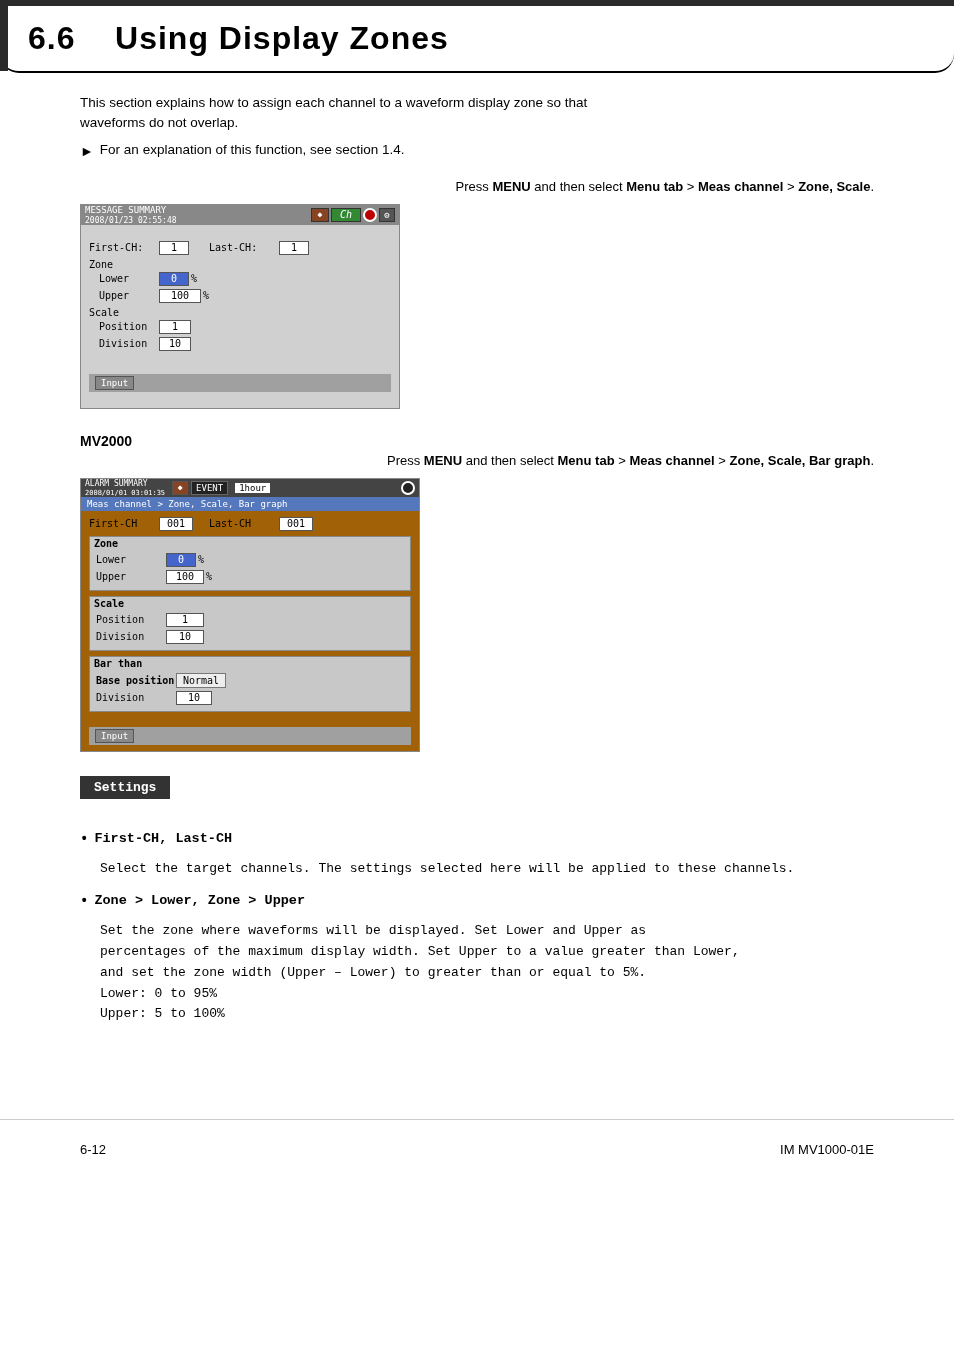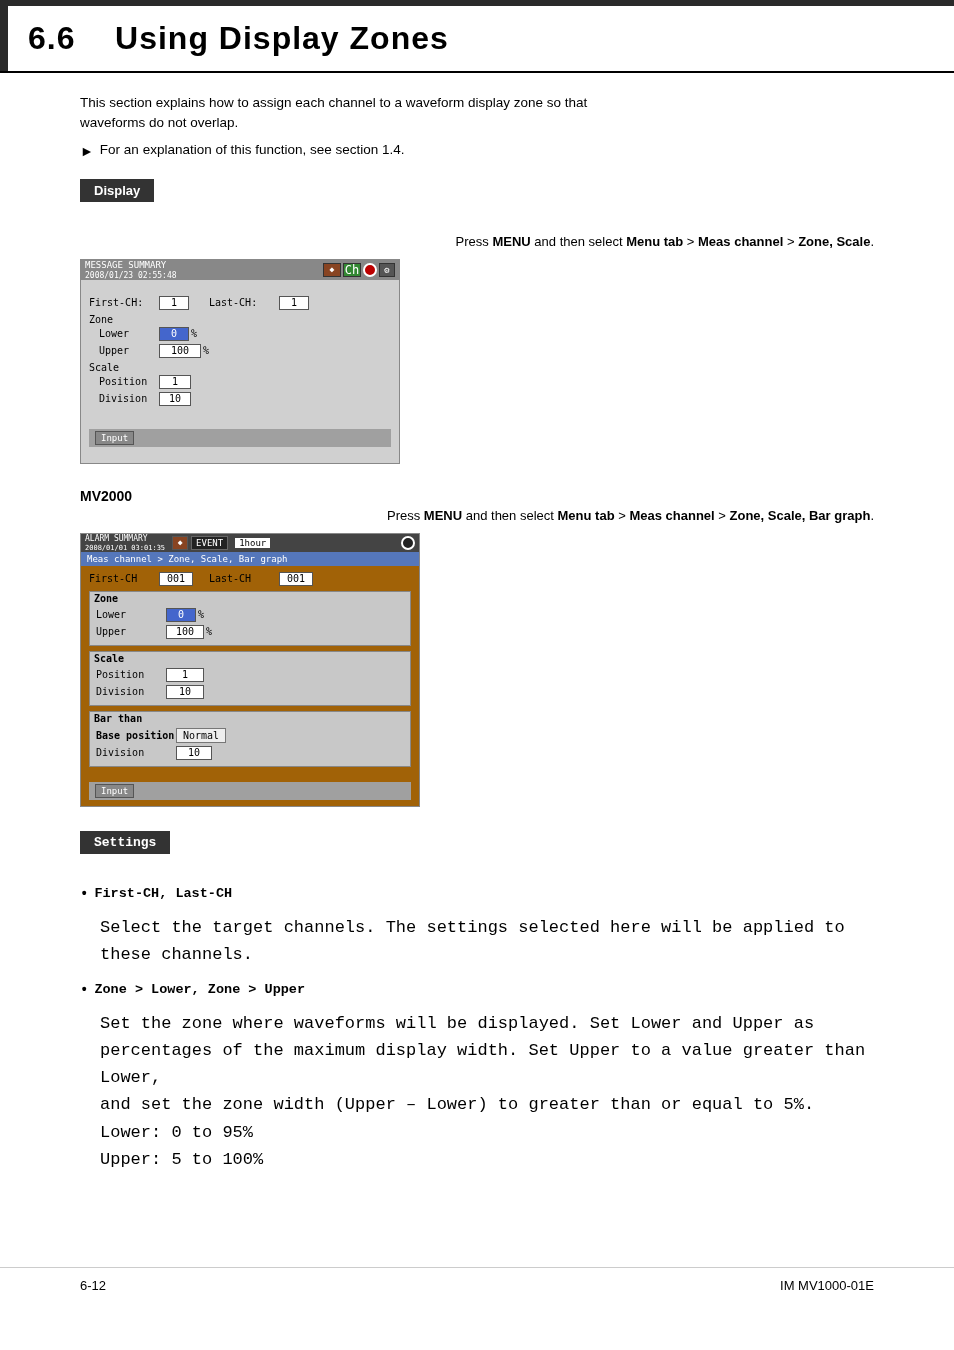--- a/index.html
+++ b/index.html
@@ -18,20 +18,21 @@
       height: 6px;
       width: 100%;
     }
 
     
     .title-section {
       display: flex;
       align-items: stretch;
       border-bottom: 2px solid #000;
       margin-bottom: 20px;
+      border-radius: 19px;
     }
     .title-accent {
       background: #2a2a2a;
       width: 8px;
       min-height: 60px;
     }
     .title-text {
       font-size: 32px;
       font-weight: bold;
       padding: 14px 20px;
@@ -243,31 +244,31 @@
       display: flex;
       align-items: flex-start;
       gap: 6px;
     }
     .bullet-dot {
       font-size: 14px;
       margin-top: 0;
     }
     .bullet-item-body {
       padding-left: 20px;
-      font-size: 17px;
+      font-size: 13px;
       line-height: 1.6;
       margin-top: 12px;
     }
 
     
     .page-footer {
       display: flex;
       justify-content: space-between;
       align-items: center;
-      padding: 10px 80px;
+      padding: 22px 80px;
       margin-top: 40px;
       border-top: 1px solid #ccc;
     }
     .page-num {
       font-size: 13px;
     }
     .page-ref {
       font-size: 13px;
     }
     .screen-topbar-icons {
@@ -294,35 +295,32 @@
 
   <p class="intro-text">
     <span>This section explains how to assign each channel to a waveform display zone so that</span><br>
     <span>waveforms do not overlap.</span>
   </p>
   <div class="note-line">
     <span class="note-arrow">►</span>
     <span>For an explanation of this function, see section 1.4.</span>
   </div>
 
-  <div class="section-label-container">
-    <span class="section-label">Display</span>
-  </div>
 
   <div class="subsection">
     <div class="subsection-desc">
       <span>Press </span><strong>MENU</strong><span> and then select </span><strong>Menu tab</strong><span> &gt; </span><strong>Meas channel</strong><span> &gt; </span><strong>Zone, Scale</strong><span>.</span>
     </div>
 
     <div class="screen-mockup">
       <div class="screen-topbar">
         <span class="screen-topbar-text">MESSAGE SUMMARY<br><span style="font-size:8px;">2008/01/23 02:55:48</span></span>
         <div class="screen-topbar-icons">
           <div class="screen-topbar-icon" style="background:#884422;width:18px;height:14px;font-size:8px;color:#fff;display:flex;align-items:center;justify-content:center;">◆</div>
-          <div class="screen-topbar-icon" style="background:#338833;width:18px;height:14px;font-size:12px;color:#fff;display:flex;align-items:center;justify-content:center;">Ch​</div>
+          <div class="screen-topbar-icon" style="background:#338833;width:30px;height:14px;font-size:10px;color:#fff;display:flex;align-items:center;justify-content:center;font-style:italic;">Ch​</div>
           <div class="screen-topbar-icon screen-topbar-icon2" style="width:14px;height:14px;border-radius:50%;border:2px solid #fff;"></div>
           <div class="screen-topbar-icon" style="background:#555;width:16px;height:14px;font-size:9px;color:#fff;display:flex;align-items:center;justify-content:center;">⚙</div>
         </div>
       </div>
       <div class="screen-body">
         <div class="screen-row">
           <span class="screen-label">First-CH:</span>
           <div class="screen-value-box" style="width:24px;">
             <span>1</span>
           </div>

